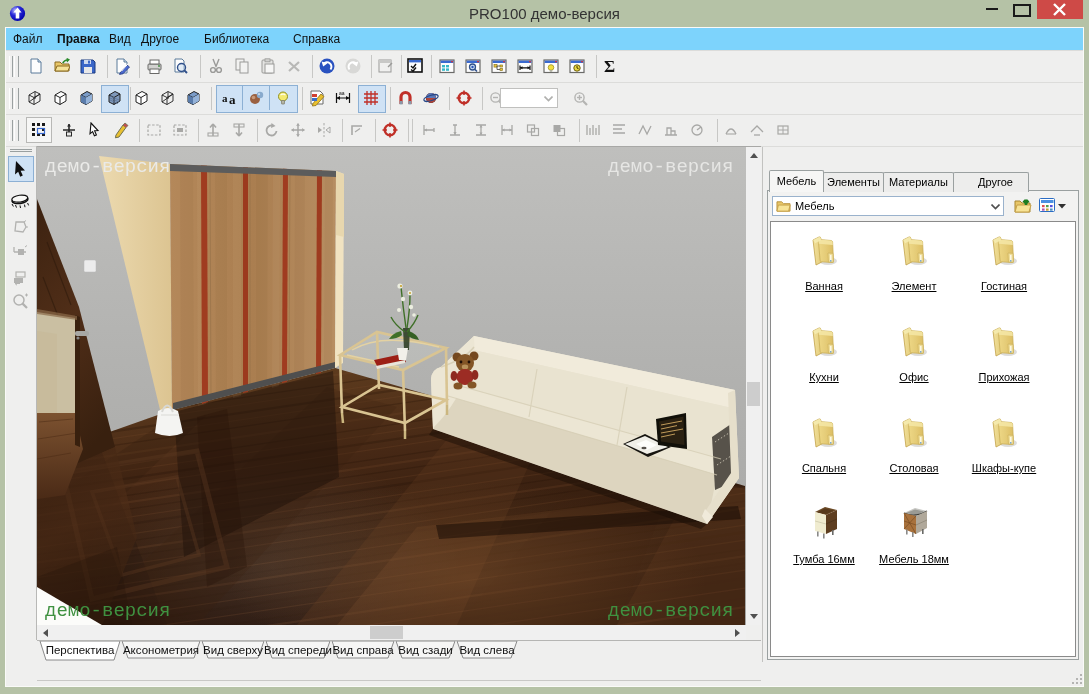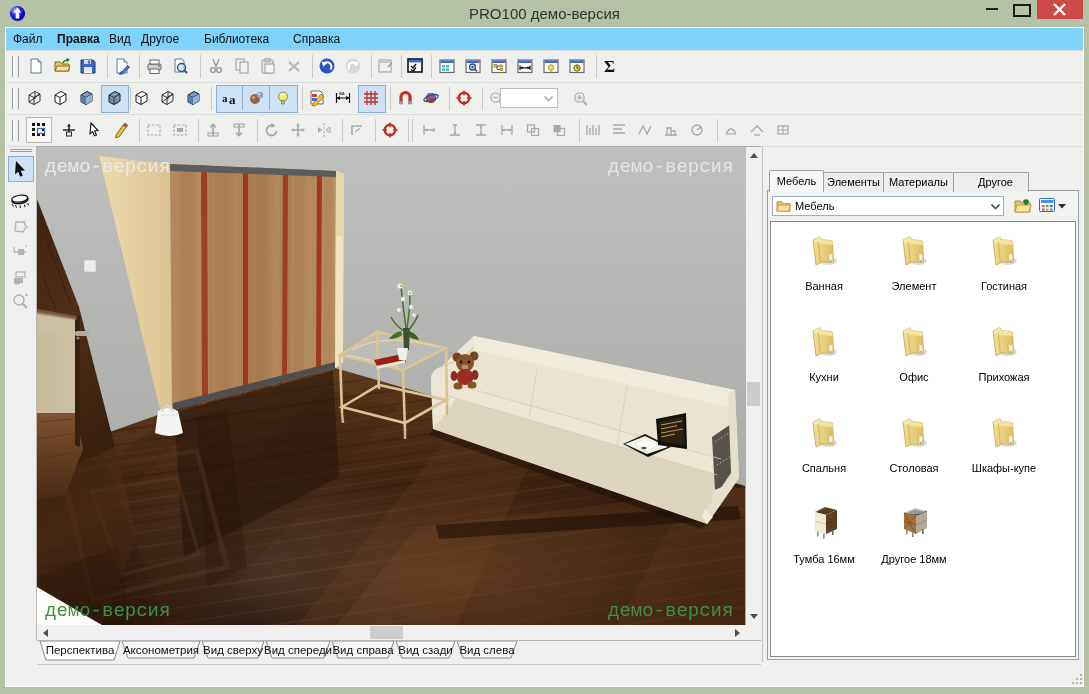--- a/index.html
+++ b/index.html
@@ -4,21 +4,21 @@
   html,body{margin:0;padding:0;}
   body{width:1089px;height:694px;position:relative;overflow:hidden;
        font-family:"Liberation Sans",sans-serif;background:#b5c2a6;}
   .abs{position:absolute;}
   .tb-sep{position:absolute;width:1px;background:#c7c7c5;top:4px;bottom:4px;}
   .grip{position:absolute;width:5px;top:5px;bottom:5px;
         border-left:1px solid #9aa0a0;border-right:1px solid #9aa0a0;}
   .grip:before{content:"";position:absolute;left:1px;top:0;bottom:0;width:1px;background:#fdfdfd;}
   .grip:after{content:"";position:absolute;left:-4px;top:0;bottom:0;width:1px;background:#fdfdfd;}
   .pressed{background:#cfe2f5;border:1px solid #8cb0d4;}
-  .folderlbl{position:absolute;width:88px;text-align:center;font-size:11px;color:#000;}
+  .folderlbl{position:absolute;width:88px;text-align:center;font-size:11px;color:#000;text-decoration:underline;}
 </style></head>
 <body>
 
 <div class="abs" style="left:0;top:0;width:1089px;height:28px;background:#b5c2a6;"></div>
 
 <svg class="abs" style="left:9px;top:5px" width="17" height="17" viewBox="0 0 17 17">
   <defs>
       <radialGradient id="apg" cx="35%" cy="30%" r="75%">
     <stop offset="0" stop-color="#b8b8ff"></stop>
         <stop offset="0.45" stop-color="#2626d8"></stop>
@@ -752,21 +752,21 @@
  <div class="abs" style="left:4px;bottom:6px;width:0;height:0;border-left:4px solid transparent;border-right:4px solid transparent;border-top:5px solid #505050;"></div>
  <div class="abs" style="left:1px;top:235px;width:13px;height:24px;background:#cdcdcd;"></div>
 </div>
 
 <div class="abs" style="left:37px;top:625px;width:709px;height:15px;background:#f0f0f0;">
  <div class="abs" style="left:6px;top:4px;width:0;height:0;border-top:4px solid transparent;border-bottom:4px solid transparent;border-right:5px solid #505050;"></div>
  <div class="abs" style="right:6px;top:4px;width:0;height:0;border-top:4px solid transparent;border-bottom:4px solid transparent;border-left:5px solid #505050;"></div>
  <div class="abs" style="left:333px;top:1px;width:33px;height:13px;background:#cdcdcd;"></div>
 </div>
 
-<div class="abs" style="left:37px;top:640px;width:724px;height:25px;background:#efefee;border-top:1px solid #b5b5b3;border-bottom:1px solid #c8c8c6;box-sizing:border-box;">
+<div class="abs" style="left:37px;top:640px;width:724px;height:41px;background:#efefee;border-top:1px solid #b5b5b3;border-bottom:1px solid #c8c8c6;box-sizing:border-box;">
 <svg style="position:absolute;left:0;top:0" width="724" height="21" viewBox="0 0 724 21">
 <polygon points="3,0 83,0 77,19 9,19" fill="#ffffff" stroke="#8a8a8a" stroke-width="1"></polygon>
 <polygon points="85,0 163,0 157,17 91,17" fill="#f6f6f5" stroke="#8a8a8a" stroke-width="1"></polygon>
 <polygon points="165,0 227,0 221,17 171,17" fill="#f6f6f5" stroke="#8a8a8a" stroke-width="1"></polygon>
 <polygon points="229,0 293,0 287,17 235,17" fill="#f6f6f5" stroke="#8a8a8a" stroke-width="1"></polygon>
 <polygon points="295,0 357,0 351,17 301,17" fill="#f6f6f5" stroke="#8a8a8a" stroke-width="1"></polygon>
 <polygon points="359,0 418,0 412,17 365,17" fill="#f6f6f5" stroke="#8a8a8a" stroke-width="1"></polygon>
 <polygon points="420,0 480,0 474,17 426,17" fill="#f6f6f5" stroke="#8a8a8a" stroke-width="1"></polygon>
 <text x="43.0" y="13" text-anchor="middle" font-size="11.5" fill="#101010">Перспектива</text>
 <text x="124.0" y="13" text-anchor="middle" font-size="11.5" fill="#101010">Аксонометрия</text>
@@ -883,21 +883,21 @@
    <div class="folderlbl" style="left:9px;top:58px;">Ванная</div>
    <div class="folderlbl" style="left:99px;top:58px;">Элемент</div>
    <div class="folderlbl" style="left:189px;top:58px;">Гостиная</div>
    <div class="folderlbl" style="left:9px;top:149px;">Кухни</div>
    <div class="folderlbl" style="left:99px;top:149px;">Офис</div>
    <div class="folderlbl" style="left:189px;top:149px;">Прихожая</div>
    <div class="folderlbl" style="left:9px;top:240px;">Спальня</div>
    <div class="folderlbl" style="left:99px;top:240px;">Столовая</div>
    <div class="folderlbl" style="left:189px;top:240px;">Шкафы-купе</div>
    <div class="folderlbl" style="left:9px;top:331px;">Тумба 16мм</div>
-   <div class="folderlbl" style="left:99px;top:331px;">Другое 18мм</div>
+   <div class="folderlbl" style="left:99px;top:331px;">Мебель 18мм</div>
   </div>
  </div>
 </div>
 <svg class="abs" style="left:1070px;top:674px" width="14" height="12">
     <g fill="#b4b4b2">
       <rect x="10" y="8" width="2" height="2"></rect>
       <rect x="6" y="8" width="2" height="2"></rect>
       <rect x="2" y="8" width="2" height="2"></rect>
       <rect x="10" y="4" width="2" height="2"></rect>
       <rect x="6" y="4" width="2" height="2"></rect>

